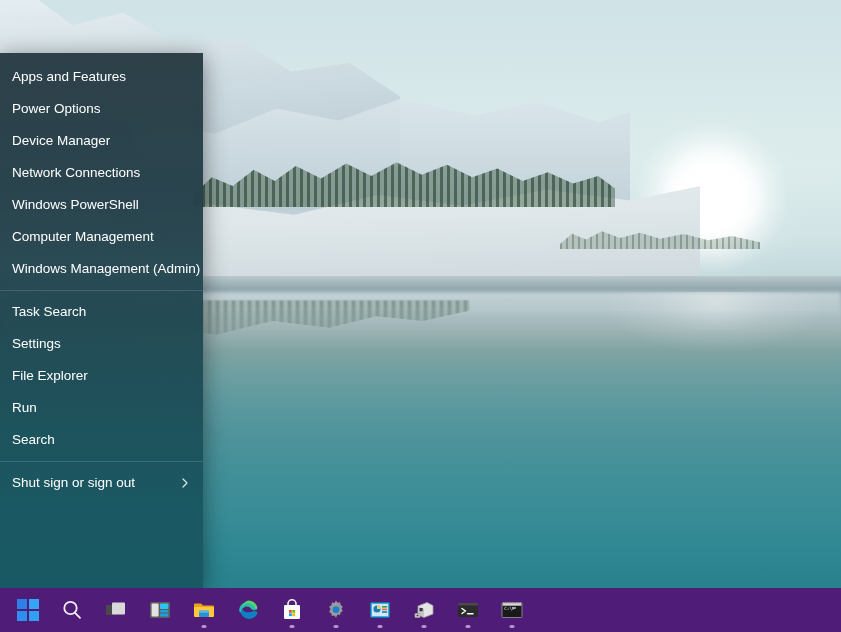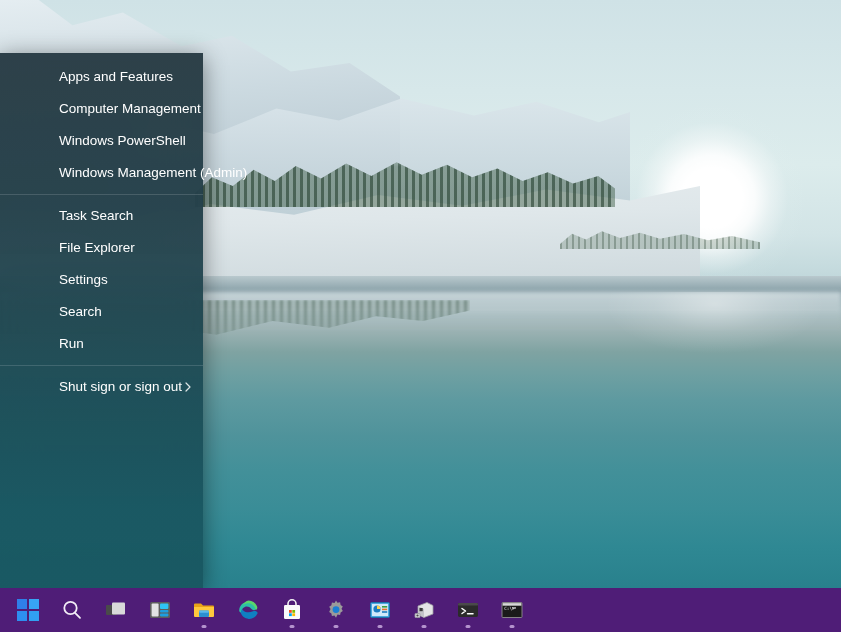--- a/index.html
+++ b/index.html
@@ -121,21 +121,21 @@
     height:32px;
     display:flex; align-items:center;
     padding:0 12px;
     color:#ffffff;
     font-size:13.5px;
     line-height:1;
     white-space:nowrap;
     cursor:default;
     position:relative;
   }
-  .mi-label { flex:1;margin-left:47px; }
+  .mi-label { flex:1; }
   .chev {
     width:12px; height:12px;
     flex:0 0 12px;
     opacity:.85;
     display:flex; align-items:center; justify-content:center;
   }
   .chev svg { display:block; }
   .sep {
     height:1px;
     margin:5px 0 5px 0;
@@ -191,45 +191,54 @@
     <div class="refl"></div>
     <div class="sun-refl"></div>
   </div>
 
   <div id="winx">
 
     <div class="mi">
       <span class="mi-label">Apps and Features</span>
     </div>
     <div class="mi">
+      <span class="mi-label">Power Options</span>
+    </div>
+    <div class="mi">
+      <span class="mi-label">Device Manager</span>
+    </div>
+    <div class="mi">
+      <span class="mi-label">Network Connections</span>
+    </div>
+    <div class="mi">
+      <span class="mi-label">Windows PowerShell</span>
+    </div>
+    <div class="mi">
       <span class="mi-label">Computer Management</span>
     </div>
     <div class="mi">
-      <span class="mi-label">Windows PowerShell</span>
-    </div>
-    <div class="mi">
       <span class="mi-label">Windows Management (Admin)</span>
     </div>
 
     <div class="sep"></div>
 
     <div class="mi">
       <span class="mi-label">Task Search</span>
     </div>
     <div class="mi">
+      <span class="mi-label">Settings</span>
+    </div>
+    <div class="mi">
       <span class="mi-label">File Explorer</span>
     </div>
     <div class="mi">
-      <span class="mi-label">Settings</span>
+      <span class="mi-label">Run</span>
     </div>
     <div class="mi">
       <span class="mi-label">Search</span>
-    </div>
-    <div class="mi">
-      <span class="mi-label">Run</span>
     </div>
 
     <div class="sep"></div>
 
     <div class="mi">
       <span class="mi-label">Shut sign or sign out</span>
       <span class="chev">
         <svg width="12" height="12" viewBox="0 0 12 12">
             <path d="M4 2 L8 6 L4 10" fill="none" stroke="#ffffff" stroke-width="1.2" stroke-linecap="round" stroke-linejoin="round"></path>
           </svg>

